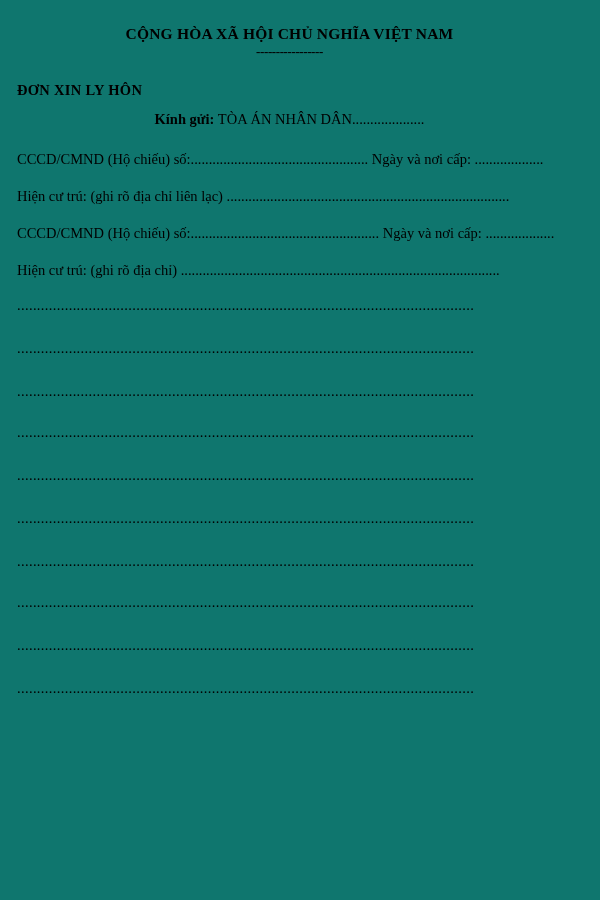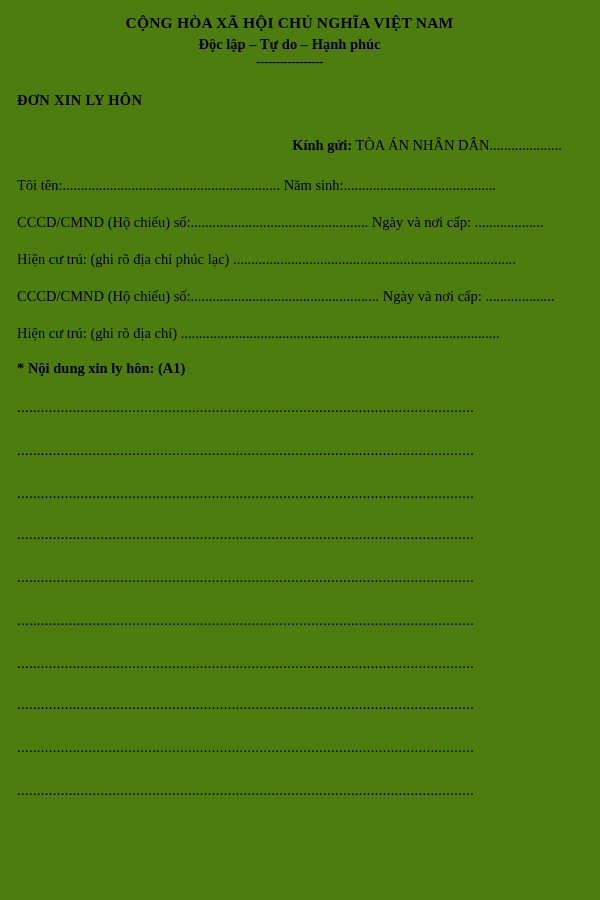--- a/index.html
+++ b/index.html
@@ -15,22 +15,22 @@
     font-family: "Liberation Serif", "DejaVu Serif", serif;
     color: #000000;
     -webkit-font-smoothing: antialiased;
   }
 
   .page {
     position: relative;
     width: 600px;
     height: 900px;
     box-sizing: border-box;
-    padding: 13px 38px 0 17px;
-    background: #4d7c0f;
+    padding: 24px 38px 0 17px;
+    background: #0f766e;
   }
 
   
   .national-header {
     text-align: center;
   }
   .national-line-1 {
     font-size: 15.5px;
     font-weight: bold;
     letter-spacing: 0.2px;
@@ -56,23 +56,23 @@
   .doc-title {
     text-align: left;
     font-size: 14.5px;
     font-weight: bold;
     letter-spacing: 0.3px;
     margin-top: 22px;
     line-height: 18px;
   }
 
   .recipient {
-    text-align: right;
+    text-align: center;
     font-size: 14.5px;
-    margin-top: 27px;
+    margin-top: 11px;
     line-height: 18px;
   }
   .recipient .rc-label {
     font-weight: bold;
   }
   .recipient .rc-value {
     font-weight: normal;
   }
 
   
@@ -117,40 +117,37 @@
   .section-a2 { margin-top: 22px; }
   .section-a3 { margin-top: 22px; }
 </style>
 </head>
 <body>
 
 <div class="page">
 
   <div class="national-header">
     <div class="national-line-1">CỘNG HÒA XÃ HỘI CHỦ NGHĨA VIỆT NAM</div>
-    <div class="national-line-2">Độc lập – Tự do – Hạnh phúc</div>
     <div class="separator">-----------------</div>
   </div>
 
   <div class="doc-title">ĐƠN XIN LY HÔN</div>
 
   <div class="recipient">
     <span class="rc-label">Kính gửi:</span><span class="rc-value"> TÒA ÁN NHÂN DÂN....................</span>
   </div>
 
   <div class="fields">
-    <div class="field-line">Tôi tên:............................................................ Năm sinh:..........................................</div>
     <div class="field-line">CCCD/CMND (Hộ chiếu) số:................................................. Ngày và nơi cấp: ...................</div>
-    <div class="field-line">Hiện cư trú: (ghi rõ địa chỉ phúc lạc) ..............................................................................</div>
+    <div class="field-line">Hiện cư trú: (ghi rõ địa chỉ liên lạc) ..............................................................................</div>
     <div class="field-line">CCCD/CMND (Hộ chiếu) số:.................................................... Ngày và nơi cấp: ...................</div>
     <div class="field-line">Hiện cư trú: (ghi rõ địa chỉ) ........................................................................................</div>
   </div>
 
   <div class="section section-a1">
-    <div class="section-heading">* Nội dung xin ly hôn: (A1)</div>
     <div class="blank-line">...................................................................................................................</div>
     <div class="blank-line">...................................................................................................................</div>
     <div class="blank-line">...................................................................................................................</div>
   </div>
 
   <div class="section section-a2">
     <div class="blank-line">...................................................................................................................</div>
     <div class="blank-line">...................................................................................................................</div>
     <div class="blank-line">...................................................................................................................</div>
     <div class="blank-line">...................................................................................................................</div>

